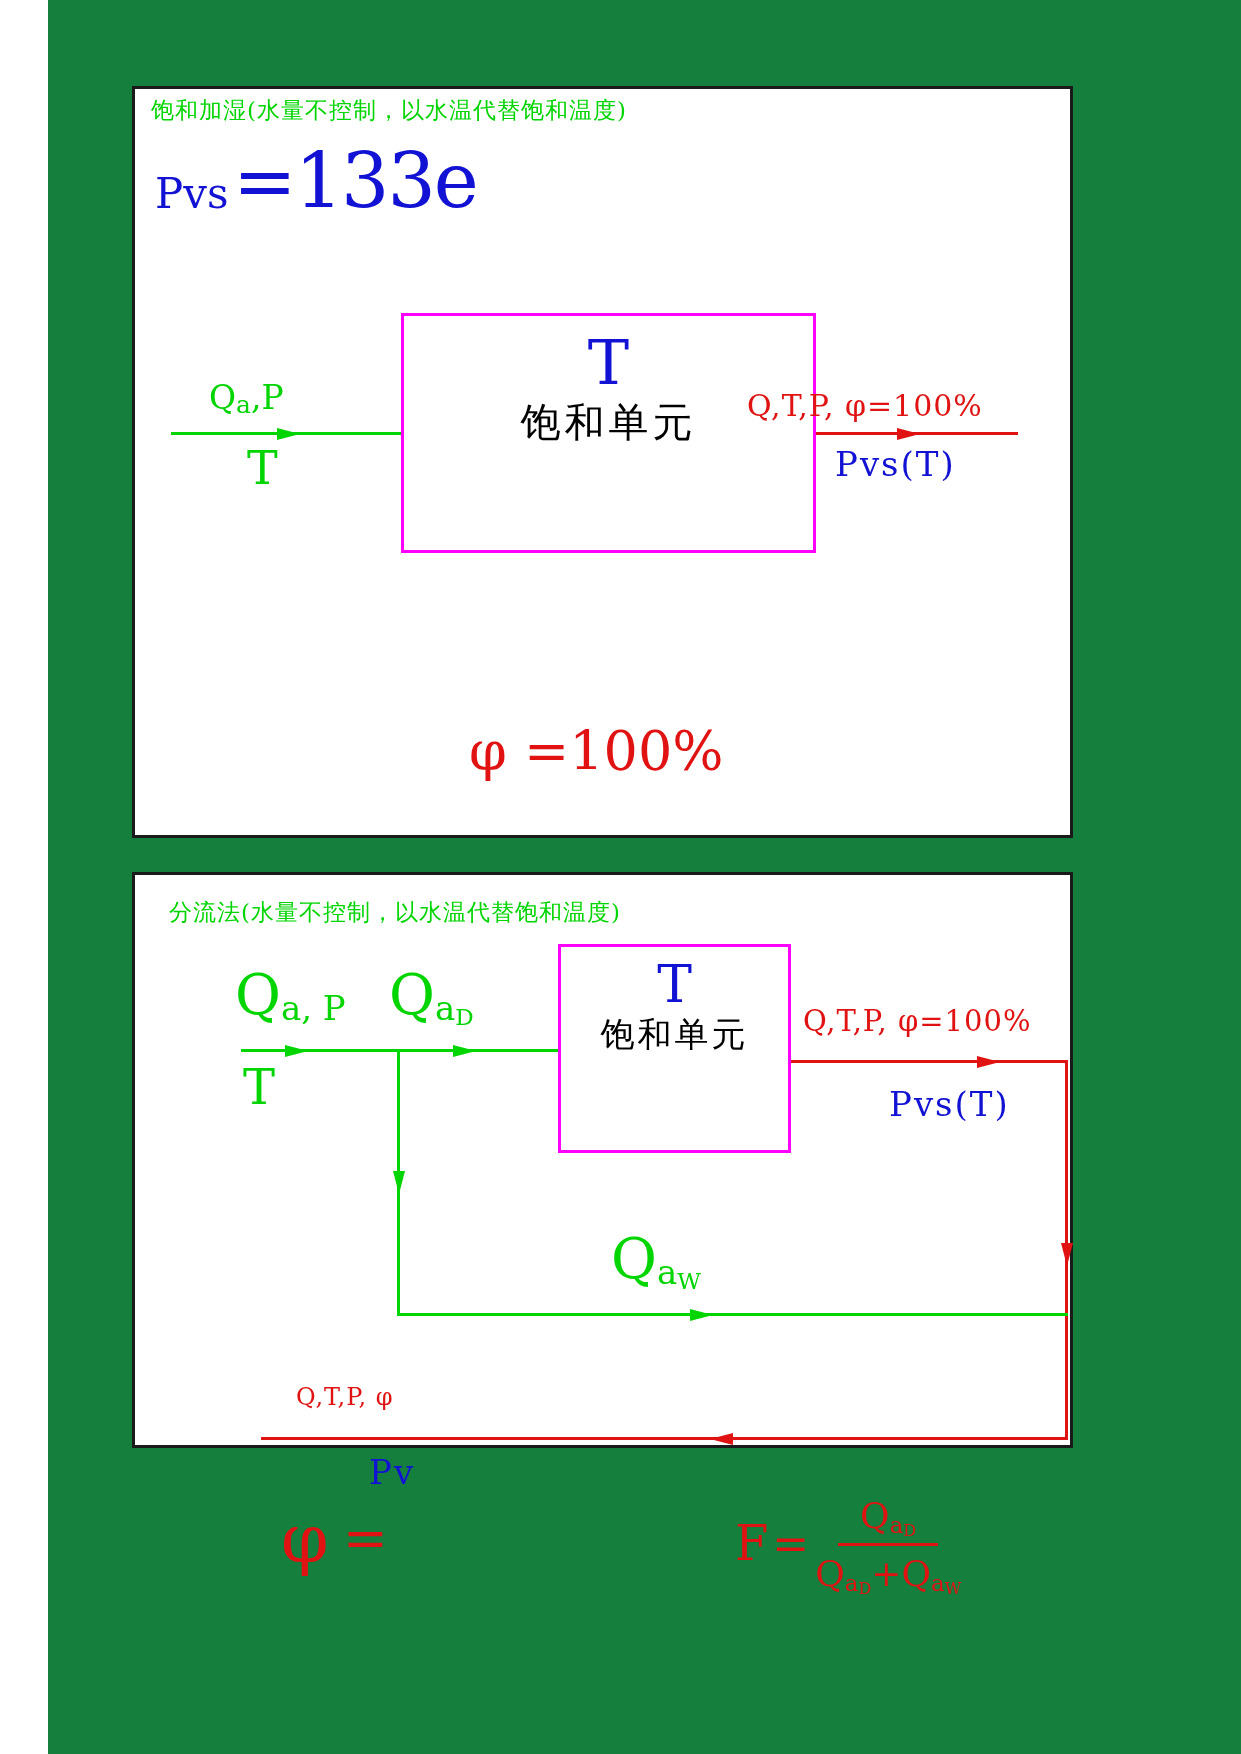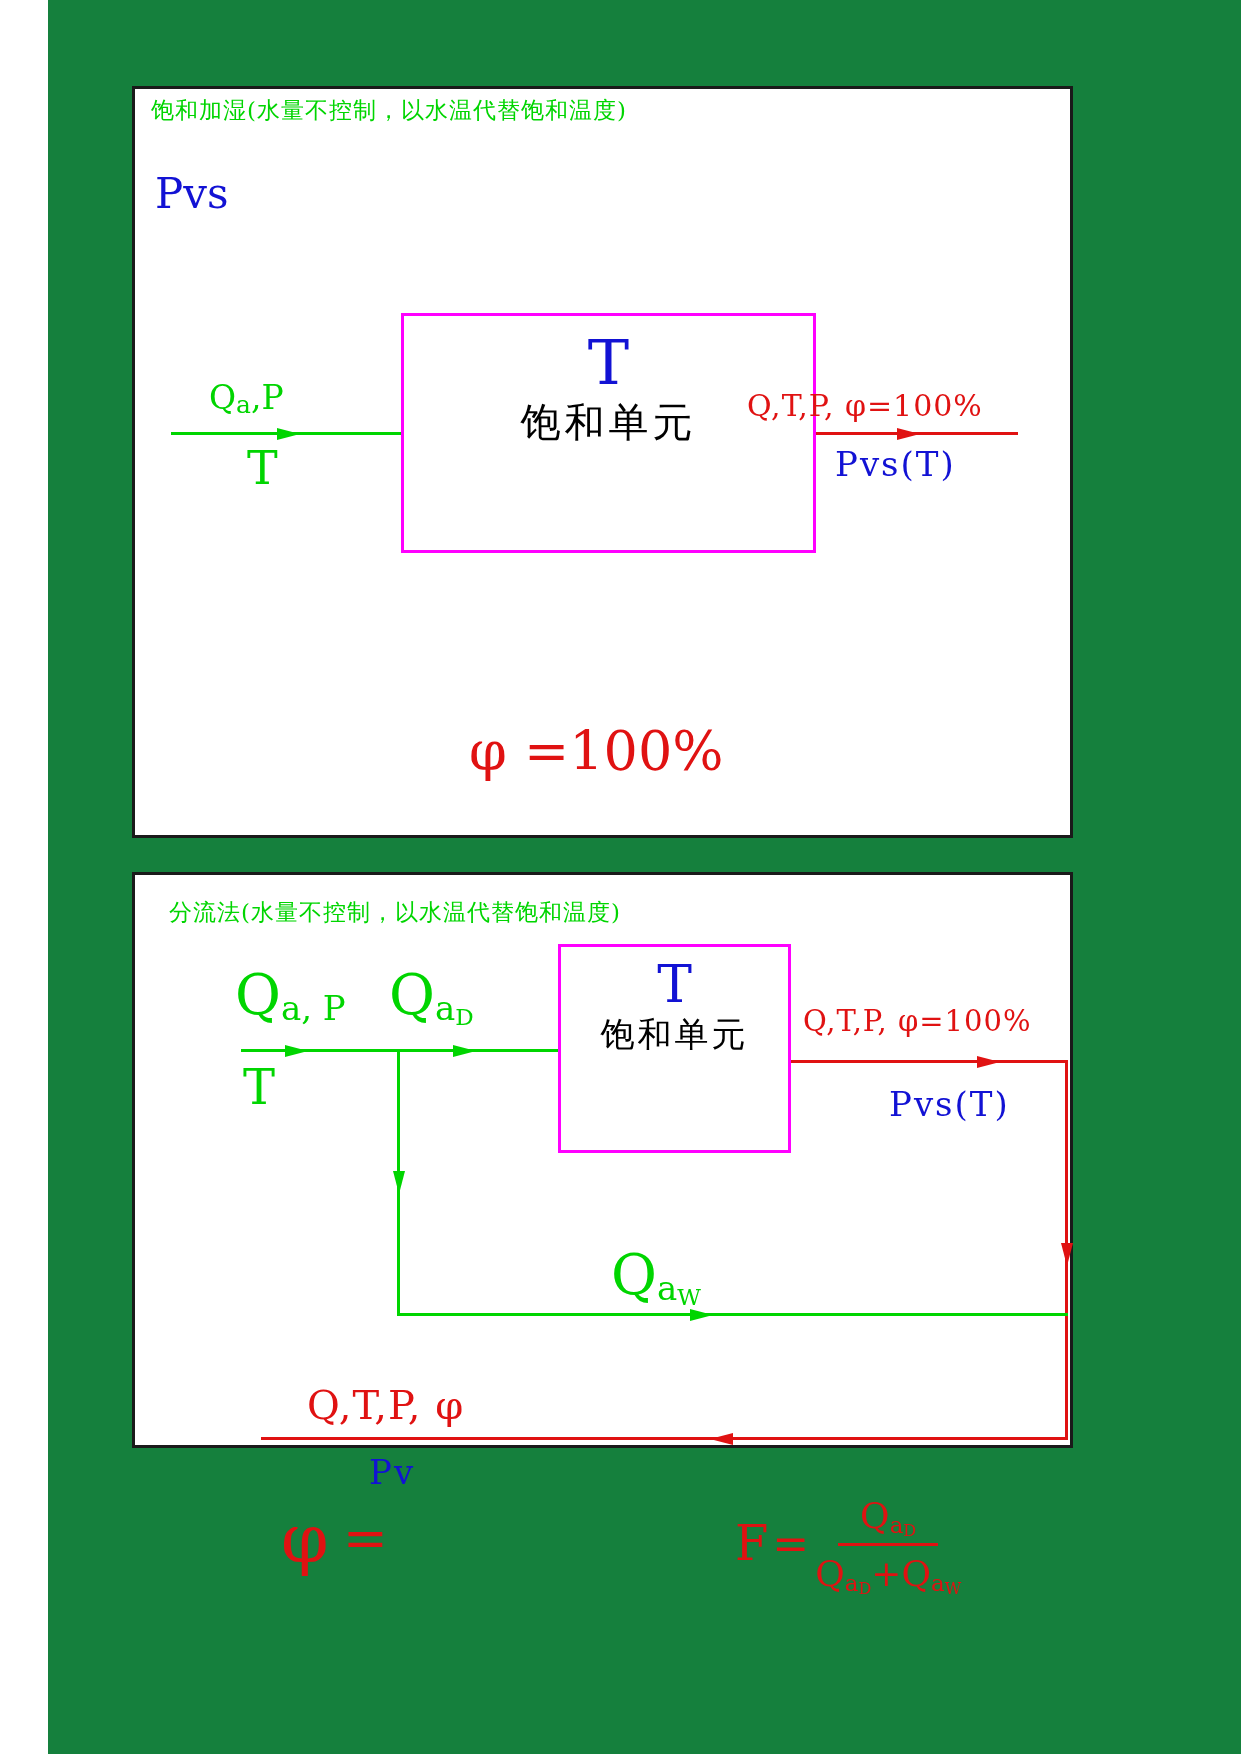--- a/index.html
+++ b/index.html
@@ -60,20 +60,23 @@
 </head>
 <body>
 
 <div id="screen">
 
   <div class="panel" style="left:84px; top:86px; width:941px; height:752px;">
 
     <div class="abs title green" style="left:16px; top:10px;">饱和加湿(水量不控制，以水温代替饱和温度)</div>
 
     <div class="abs f-lhs blue" style="left:20px; top:84px;text-align:center;">Pvs</div>
+    <div class="abs f-main blue" style="left:98px; top:54px;">
+      <span>=</span><span>133</span><span>e</span>
+    </div>
 
     <div class="unit-box" style="left:266px; top:224px; width:415px; height:240px; padding-top:14px;">
       <div class="blue" style="font-size:62px; line-height:1.05;">T</div>
       <div class="ink" style="font-size:40px; letter-spacing:4px;">饱和单元</div>
     </div>
 
     <div class="hl green" style="left:36px; top:343px; width:230px;"></div>
     <div class="arr r green" style="left:142px; top:339px;"></div>
     <div class="abs green p1in" style="left:74px; top:292px;">
       <span class="q">Q</span><span class="s1">a</span><span class="rest">,P</span>
@@ -115,27 +118,27 @@
 
     <div class="hl red" style="left:656px; top:185px; width:277px;"></div>
     <div class="arr r red" style="left:842px; top:181px;"></div>
     <div class="vl red" style="left:930px; top:185px; height:380px;"></div>
     <div class="arr d red" style="left:926px; top:368px;"></div>
     <div class="abs red" style="left:668px; top:132px; font-size:29px; letter-spacing:1px;">Q,T,P, φ=100%</div>
     <div class="abs blue" style="left:754px; top:212px; font-size:34px; letter-spacing:2px;">Pvs(T)</div>
 
     <div class="hl green" style="left:262px; top:438px; width:671px;"></div>
     <div class="arr r green" style="left:555px; top:434px;"></div>
-    <div class="abs green biglbl" style="left:476px; top:372px;">
+    <div class="abs green biglbl" style="left:476px; top:356px;">
       <span class="q">Q</span><span class="s1">a</span><span class="s2">W</span>
     </div>
 
     <div class="hl red" style="left:126px; top:562px; width:807px;"></div>
     <div class="arr l red" style="left:575px; top:558px;"></div>
-    <div class="abs red" style="left:172px; top:510px; font-size:40px; letter-spacing:1px;">Q,T,P, φ</div>
+    <div class="abs red" style="left:161px; top:510px; font-size:24px; letter-spacing:1px;">Q,T,P, φ</div>
     <div class="abs blue" style="left:234px; top:580px; font-size:34px; letter-spacing:2px;">Pv</div>
 
     <div class="formula-row red" style="left:146px; top:604px; height:118px;">
       <span style="font-size:68px;">φ</span>
       <span style="font-size:54px; margin:0 12px 0 14px;">=</span>
     </div>
 
     <div class="formula-row red ffrac" style="left:600px; top:612px; height:112px;">
       <span style="font-size:48px;">F</span>
       <span style="font-size:44px; margin:0 6px 0 4px;">=</span>

